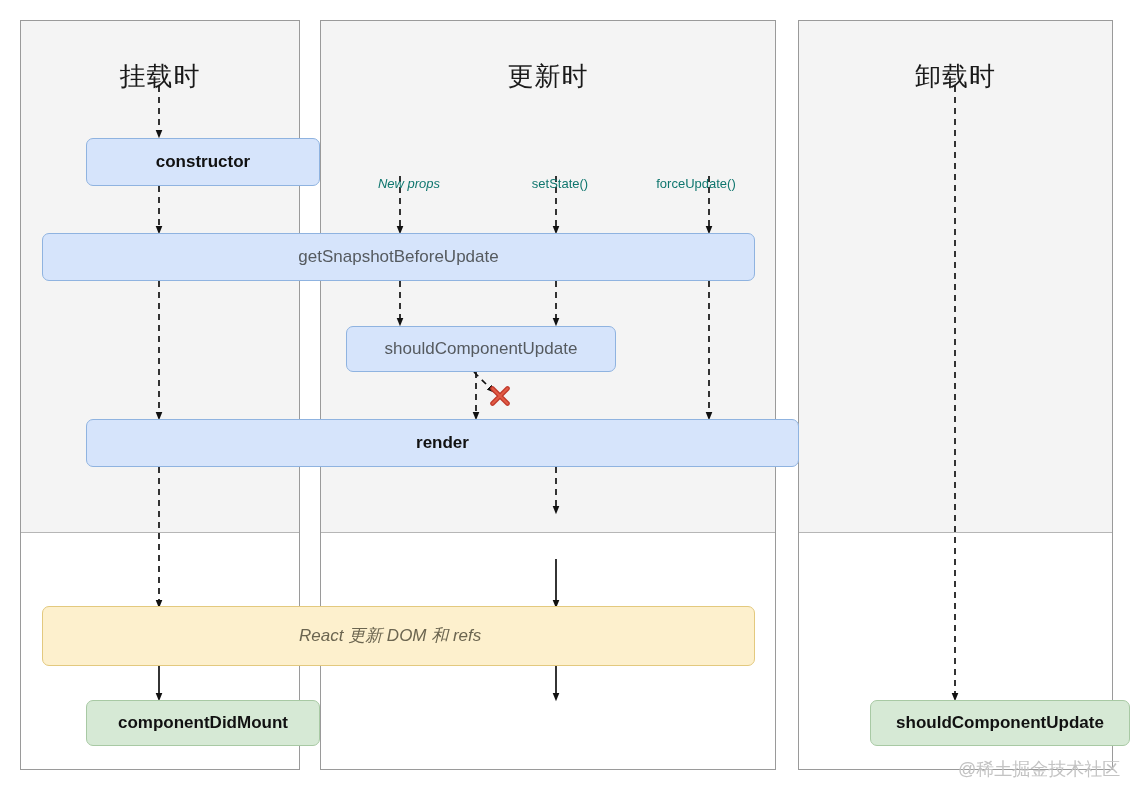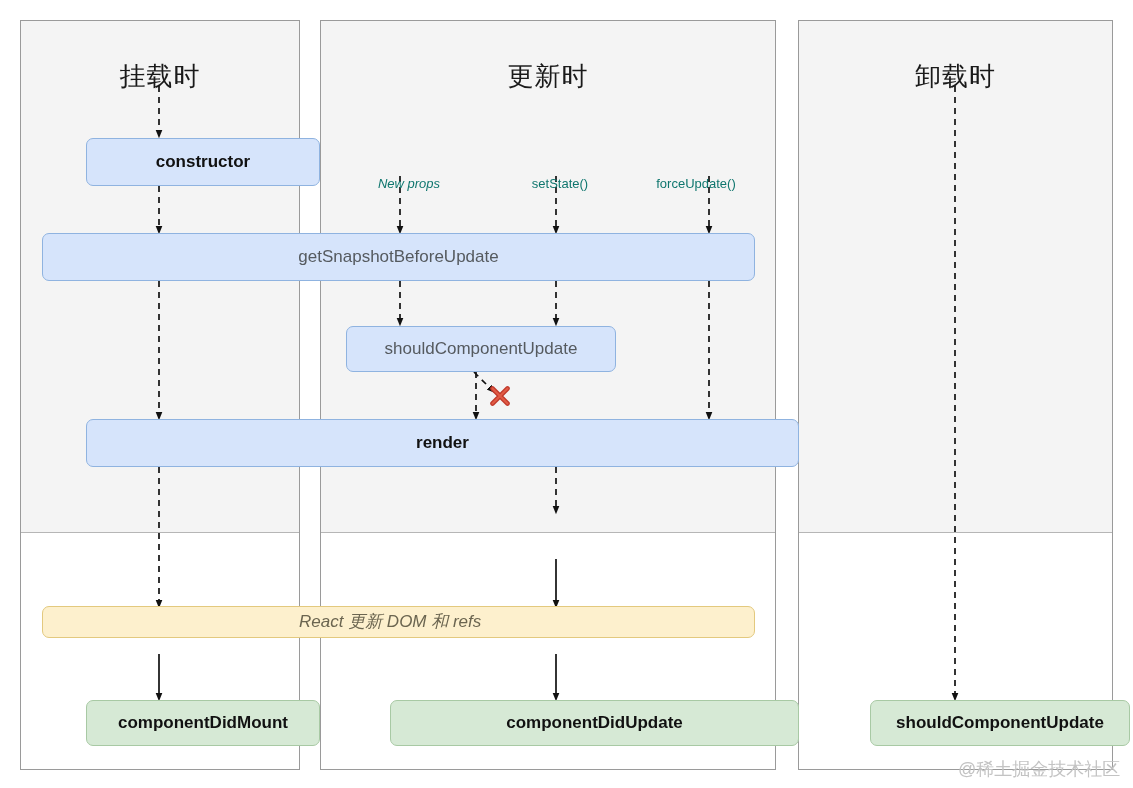--- a/index.html
+++ b/index.html
@@ -189,25 +189,24 @@
 
   <div class="node blue bold" style="left:42px; top:138px; width:234px; height:48px;">constructor</div>
 
   <div class="node blue" style="left:42px; top:233px; width:713px; height:48px;">getSnapshotBeforeUpdate</div>
 
   <div class="node blue" style="left:346px; top:326px; width:270px; height:46px;">shouldComponentUpdate</div>
 
   <div class="node blue bold" style="left:42px; top:419px; width:713px; height:48px;">render</div>
 
 
-  <div class="node yellow italic" style="left:42px; top:606px; width:713px; height:32px; padding-left:256px;">React 更新 DOM 和 refs</div>
+  <div class="node yellow italic" style="left:42px; top:606px; width:713px; height:60px; padding-left:256px;">React 更新 DOM 和 refs</div>
 
   <div class="node green bold" style="left:42px; top:700px; width:234px; height:46px;">componentDidMount</div>
 
-  <div class="node green bold" style="left:346px; top:700px; width:409px; height:46px;">componentDidUpdate</div>
 
   <div class="node green bold" style="left:826px; top:700px; width:260px; height:46px;">shouldComponentUpdate</div>
 
   <div class="xmark" style="left:489px; top:385px;">
     <svg width="22" height="22" viewBox="0 0 22 22">
       <path d="M3.5,3.5 L18.5,18.5 M18.5,3.5 L3.5,18.5" stroke="#c0392b" stroke-width="4.6" stroke-linecap="round"></path>
       <path d="M3.5,3.5 L18.5,18.5 M18.5,3.5 L3.5,18.5" stroke="#e05a45" stroke-width="2.2" stroke-linecap="round"></path>
     </svg>
   </div>
 

